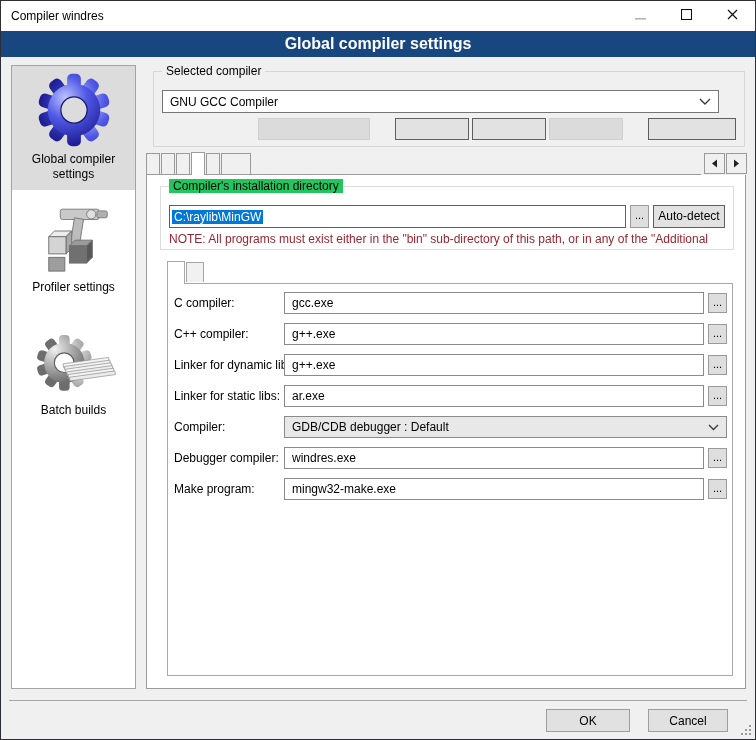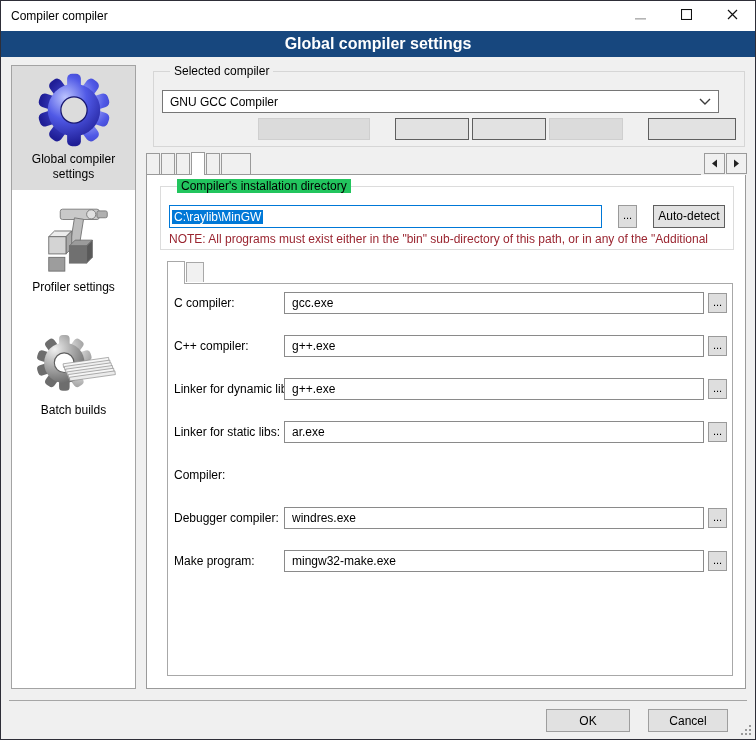--- a/index.html
+++ b/index.html
@@ -22,21 +22,21 @@
   .side-item{display:flex;flex-direction:column;align-items:center;text-align:center;
     padding:4px 2px 8px;cursor:default;}
   .side-item.selected{background:#dcdcdc;}
   .side-item + .side-item{margin-top:6px;}
   .side-item:nth-child(3){margin-top:24px;}
   .side-label{margin-top:2px;line-height:1.25;}
   .side-icon{display:block;line-height:0;}
   
   .main{position:absolute;left:145px;top:66px;width:601px;height:622px;}
   .groupbox{position:relative;border:1px solid #d6d6d6;box-sizing:border-box;}
-  .legend{position:absolute;top:-8px;left:16px;padding:0 4px;background:#f0f0f0;line-height:14px;}
+  .legend{position:absolute;top:-8px;left:8px;padding:0 4px;background:#f0f0f0;line-height:14px;}
   .group-compiler{position:absolute;top:4px;left:7px;right:2px;height:76px;}
   .combo{display:flex;align-items:center;background:#fff;border:1px solid #767676;
     height:23px;box-sizing:border-box;padding:0 7px;}
   .combo .chev{margin-left:auto;line-height:0;}
   .combo-main{position:absolute;top:18px;left:8px;right:25px;}
   .btnrow{position:absolute;bottom:6px;left:8px;right:8px;display:flex;gap:3px;height:22px;}
   .btn{background:#e2e2e2;border:1px solid #5f5f5f;box-sizing:border-box;
     display:flex;align-items:center;justify-content:center;cursor:default;}
   .btn.disabled{background:#dbdbdb;border-color:#cfcfcf;color:#a2a2a2;}
   .btn-set-as-default{width:112px;margin-left:96px;}
@@ -53,59 +53,59 @@
   .tab.tab-clipped{width:30px;padding-right:0;overflow:hidden;}
   .tab-arrows{position:absolute;top:84px;right:0;width:46px;height:24px;background:#f0f0f0;
     display:flex;align-items:flex-end;justify-content:flex-end;gap:1px;z-index:4;padding-bottom:1px;box-sizing:border-box;}
   .arrow-btn{width:21px;height:21px;background:#f0f0f0;border:1px solid #9a9a9a;box-sizing:border-box;
     display:flex;align-items:center;justify-content:center;}
   
   .tabpage{position:absolute;top:107px;left:0;right:1px;bottom:0;background:#fff;
     border:1px solid #9a9a9a;box-sizing:border-box;z-index:1;}
   .group-dir{position:absolute;top:11px;left:13px;right:11px;height:64px;border-color:#dcdcdc;}
   .group-dir .legend{background:#22c55e;}
-  .dir-row{position:absolute;top:18px;left:8px;right:8px;height:23px;display:flex;gap:16px;}
+  .dir-row{position:absolute;top:18px;left:8px;right:8px;height:23px;display:flex;gap:4px;}
   .dir-input{flex:1;border:1px solid var(--selection-bg,#0078d7);background:#fff;
     display:flex;align-items:center;padding:0 2px;box-sizing:border-box;}
   .dir-selection{background:var(--selection-bg,#0078d7);color:#fff;padding:0 2px;white-space:nowrap;}
   .mini-btn{width:19px;border:1px solid #9a9a9a;background:#dedede;text-align:center;
     line-height:19px;font-size:11px;box-sizing:border-box;}
   .autodetect{width:72px;border:1px solid #5f5f5f;background:#e2e2e2;text-align:center;
     line-height:21px;box-sizing:border-box;}
   .note{position:absolute;top:45px;left:8px;right:2px;color:var(--note-text,#9a2530);
     white-space:nowrap;overflow:hidden;}
   
   .subtabs{position:absolute;top:85px;left:20px;right:12px;height:23px;display:flex;align-items:flex-end;z-index:2;}
   .subtab{height:20px;line-height:20px;padding:0 8px;background:#f1f1f1;border:1px solid #a8a8a8;
     border-bottom:none;margin-right:1px;margin-bottom:1px;box-sizing:border-box;cursor:default;}
   .subtab.selected{height:23px;line-height:23px;background:#fff;margin-bottom:-1px;position:relative;z-index:3;}
   .innerpage{position:absolute;top:108px;left:20px;right:12px;bottom:12px;background:#fff;
     border:1px solid #a8a8a8;box-sizing:border-box;padding:8px 5px 0 6px;}
   .field-row{display:grid;grid-template-columns:106px 1fr 19px;gap:0 4px;height:22px;
-    margin-bottom:21px;align-items:center;}
+    margin-bottom:9px;align-items:center;}
   .field-label{white-space:nowrap;}
   .field-input{border:1px solid #8a8a8a;background:#fff;height:22px;line-height:20px;
     padding:0 7px;box-sizing:border-box;overflow:hidden;white-space:nowrap;}
   .field-combo{grid-column:2 / span 2;border:1px solid #8a8a8a;background:#e8e8e8;height:22px;
     box-sizing:border-box;padding:0 7px;display:flex;align-items:center;}
   .field-combo .chev{margin-left:auto;line-height:0;}
   .browse{border:1px solid #9a9a9a;background:#dedede;height:20px;line-height:17px;
     text-align:center;font-size:11px;box-sizing:border-box;}
   
   .footer-line{position:absolute;left:8px;right:8px;top:699px;border-top:1px solid #a6a6a6;}
   .footer-buttons{position:absolute;top:708px;right:27px;display:flex;gap:18px;}
   .btn-ok{width:84px;height:23px;border-color:#9e9e9e;background:#e1e1e1;}
   .btn-cancel{width:80px;height:23px;border-color:#9e9e9e;background:#e1e1e1;}
   .resize-grip{position:absolute;right:3px;bottom:3px;line-height:0;}
 </style>
 </head>
 <body>
 
 <div class="titlebar">
-  <span class="titlebar-title">Compiler compiler</span>
+  <span class="titlebar-title">Compiler windres</span>
   <div class="titlebar-buttons">
     <div class="tb-btn">
       <span><svg width="11" height="2">
             <rect width="11" height="1.6" fill="#b4b4b4"></rect>
           </svg></span>
     </div>
     <div class="tb-btn">
       <span><svg width="11" height="11">
             <rect x="0.5" y="0.5" width="10" height="10" fill="none" stroke="#111" stroke-width="1.1"></rect>
           </svg></span>
@@ -274,20 +274,28 @@
   </div>
         <div class="field-row">
     <span class="field-label">Linker for static libs:</span>
     <div class="field-input">ar.exe</div>
     <div class="browse">...</div>
 
   </div>
         <div class="field-row">
     <span class="field-label">Compiler:</span>
 
+    <div class="field-combo">
+      <span>GDB/CDB debugger : Default</span>
+      <span class="chev">
+        <svg width="11" height="7">
+                <path d="M1 1 L5.5 5.5 L10 1" fill="none" stroke="#3c3c3c" stroke-width="1.4"></path>
+              </svg>
+      </span>
+    </div>
   </div>
         <div class="field-row">
     <span class="field-label">Debugger compiler:</span>
     <div class="field-input">windres.exe</div>
     <div class="browse">...</div>
 
   </div>
         <div class="field-row">
     <span class="field-label">Make program:</span>
     <div class="field-input">mingw32-make.exe</div>

